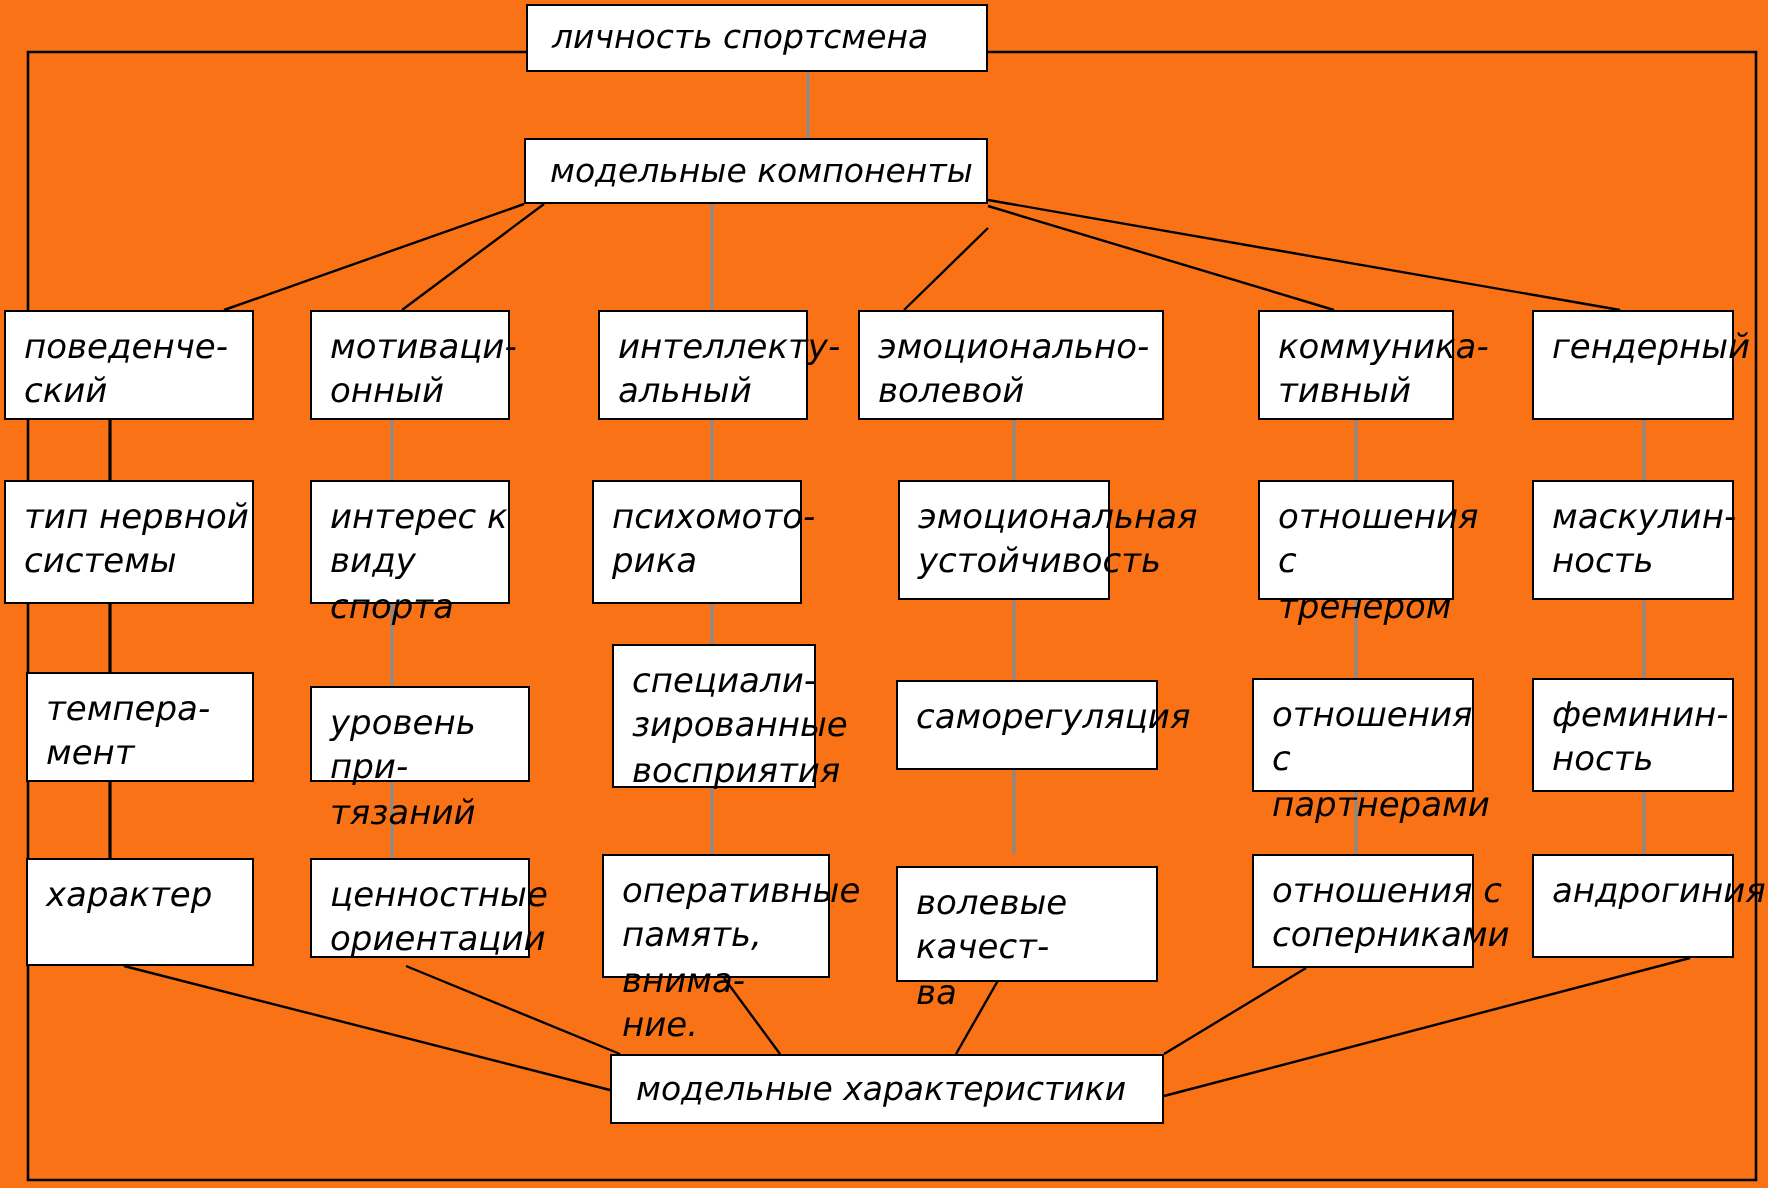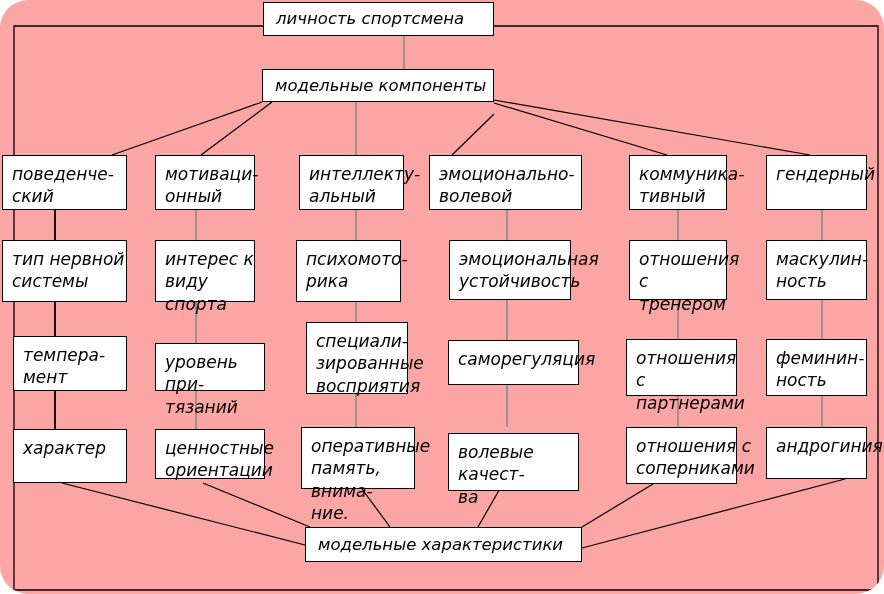--- a/index.html
+++ b/index.html
@@ -1,23 +1,22 @@
 <!DOCTYPE html>
 <html><head>
 <meta charset="utf-8">
 <style>
   html,body{margin:0;padding:0;background:#ffffff;}
   body{font-family:"DejaVu Sans","Liberation Sans",sans-serif;}
   #diagram-root{
     position:relative;
     width:884px;
     height:594px;
-    background:#fca5a5;
+    background:#f97316;
     overflow:hidden;
-    border-radius:28px;
   }
   #edge-layer{
     position:absolute;
     left:0;top:0;
     width:884px;height:594px;
     pointer-events:none;
   }
   .node{
     position:absolute;
     box-sizing:border-box;
@@ -179,21 +178,21 @@
   <div class="node level-cell" style="left:301px;top:427px;width:114px;height:62px;">
     <span class="node-label">оперативные
 память, внима-
 ние. мышление</span>
   </div>
 
   <div class="node level-cell" style="left:429px;top:155px;width:153px;height:55px;">
     <span class="node-label">эмоционально-
 волевой</span>
   </div>
-  <div class="node level-cell" style="left:449px;top:240px;width:122px;height:60px;">
+  <div class="node level-cell" style="left:449px;top:240px;width:106px;height:60px;">
     <span class="node-label">эмоциональная
 устойчивость</span>
   </div>
   <div class="node level-cell" style="left:448px;top:340px;width:131px;height:45px;">
     <span class="node-label">саморегуляция</span>
   </div>
   <div class="node level-cell" style="left:448px;top:433px;width:131px;height:58px;">
     <span class="node-label">волевые качест-
 ва</span>
   </div>

